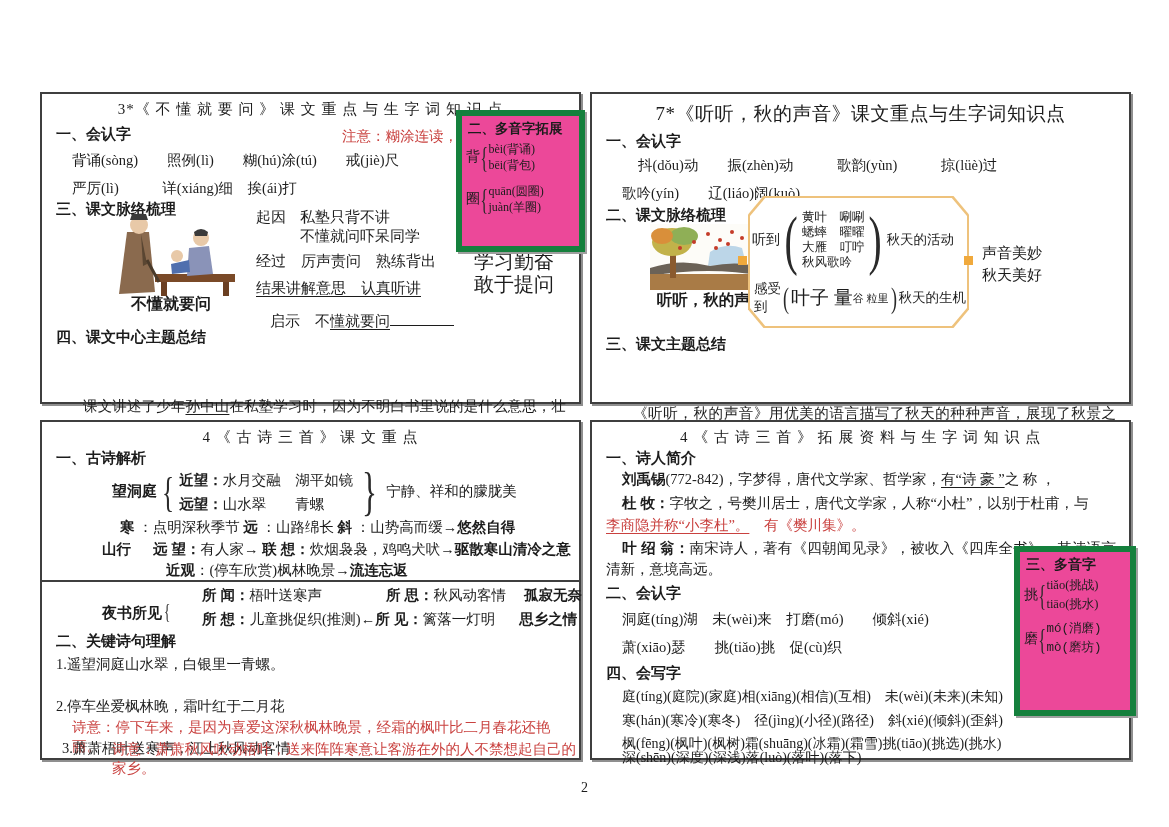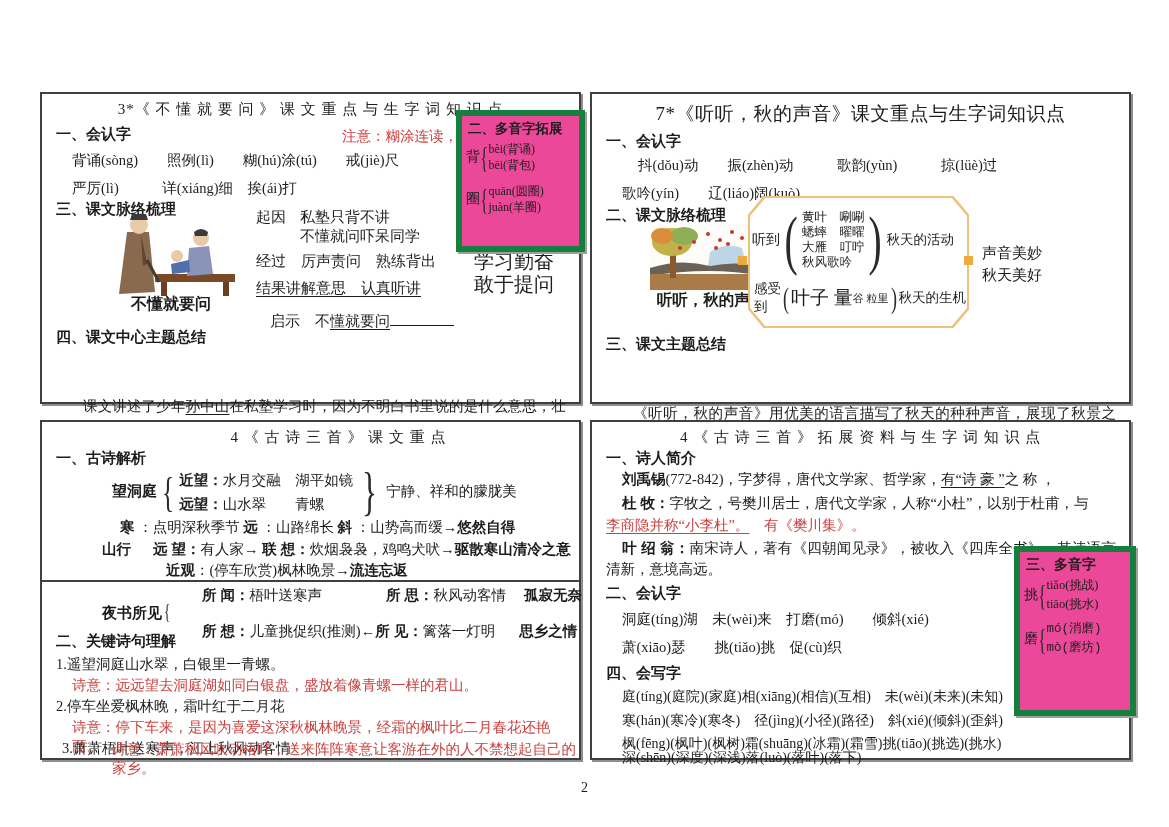--- a/index.html
+++ b/index.html
@@ -170,21 +170,21 @@
         <div>声音美妙</div>
         <div>秋天美好</div>
       </div>
     </div>
 
     <div class="abs h" style="left:14px;top:241px;">三、课文主题总结</div>
     <div class="abs para" style="left:12px;top:261px;width:512px;">《听听，秋的声音》用优美的语言描写了秋天的种种声音，展现了秋景之美，表达了作者对秋天的喜爱之情。</div>
   </section>
 
   <section class="panel" style="left:40px;top:420px;width:537px;height:336px;">
-    <div class="ptitle" style="top:6px;padding-left:28px;">4 《 古 诗 三 首 》 课 文 重 点</div>
+    <div class="ptitle" style="top:6px;">4 《 古 诗 三 首 》 课 文 重 点</div>
     <div class="abs h" style="left:14px;top:27px;">一、古诗解析</div>
 
     <div class="abs" style="left:70px;top:40px;display:flex;align-items:center;">
       <span class="b" style="font-size:15px;">望洞庭</span>
       <span class="bigparen" style="font-size:42px;margin:0 1px;">{</span>
       <span style="font-size:14.5px;line-height:24px;white-space:nowrap;">
         <div><span class="b">近望：</span><span>水月交融　湖平如镜</span></div>
         <div><span class="b">远望：</span><span>山水翠　　青螺</span></div>
       </span>
       <span class="bigparen" style="font-size:52px;margin:0 4px;">}</span>
@@ -194,25 +194,24 @@
     <div class="abs line" style="left:78px;top:96px;"><span class="b">寒</span><span> ：点明深秋季节 </span><span class="b">远</span><span> ：山路绵长 </span><span class="b">斜</span><span> ：山势高而缓→</span><span class="b">悠然自得</span></div>
     <div class="abs line" style="left:60px;top:118px;"><span class="b">山行</span><span style="display:inline-block;width:22px;"></span><span class="b">远 望：</span><span>有人家→ </span><span class="b">联 想：</span><span>炊烟袅袅，鸡鸣犬吠→</span><span class="b">驱散寒山清冷之意</span></div>
     <div class="abs line" style="left:124px;top:139px;"><span class="b">近观</span><span>：(停车欣赏)枫林晚景→</span><span class="b">流连忘返</span></div>
 
     <div class="divider" style="top:158px;"></div>
 
     <div class="abs" style="left:60px;top:176px;">
       <span class="b" style="font-size:15px;">夜书所见</span><span class="bigparen" style="font-size:22px;">{</span>
     </div>
     <div class="abs line" style="left:160px;top:164px;"><span class="b">所 闻：</span><span>梧叶送寒声</span><span style="display:inline-block;width:64px;"></span><span class="b">所 思：</span><span>秋风动客情</span><span style="display:inline-block;width:18px;"></span><span class="b">孤寂无奈</span></div>
-    <div class="abs line" style="left:160px;top:200px;"><span class="b">所 想：</span><span>儿童挑促织(推测)←</span><span class="b">所 见：</span><span>篱落一灯明</span><span style="display:inline-block;width:24px;"></span><span class="b">思乡之情</span></div>
+    <div class="abs line" style="left:160px;top:188px;"><span class="b">所 想：</span><span>儿童挑促织(推测)←</span><span class="b">所 见：</span><span>篱落一灯明</span><span style="display:inline-block;width:24px;"></span><span class="b">思乡之情</span></div>
 
     <div class="abs h" style="left:14px;top:210px;">二、关键诗句理解</div>
     <div class="abs nums" style="left:14px;top:233px;">1.遥望洞庭山水翠，白银里一青螺。</div>
-    <div class="abs nums r" style="left:30px;top:254px;">诗意：远远望去洞庭湖如同白银盘，盛放着像青螺一样的君山。</div>
     <div class="abs nums" style="left:14px;top:275px;">2.停车坐爱枫林晚，霜叶红于二月花</div>
     <div class="abs nums r" style="left:30px;top:296px;">诗意：停下车来，是因为喜爱这深秋枫林晚景，经霜的枫叶比二月春花还艳丽。</div>
     <div class="abs nums" style="left:20px;top:317px;">3.萧萧梧叶送寒声，江上秋风动客情</div>
     <div class="abs nums r" style="left:30px;top:338px;transform:translateY(-52%);margin-left:40px;">诗意：萧萧秋风吹动梧叶，送来阵阵寒意让客游在外的人不禁想起自己的家乡。</div>
   </section>
 
   <section class="panel" style="left:590px;top:420px;width:537px;height:336px;">
     <div class="ptitle" style="top:6px;">4 《 古 诗 三 首 》 拓 展 资 料 与 生 字 词 知 识 点</div>
     <div class="abs h" style="left:14px;top:27px;">一、诗人简介</div>
     <div class="abs line" style="left:30px;top:48px;"><span class="b">刘禹锡</span><span>(772-842)，字梦得，唐代文学家、哲学家，</span><span class="u">有“诗 豪 ”</span><span>之 称 ，</span></div>

